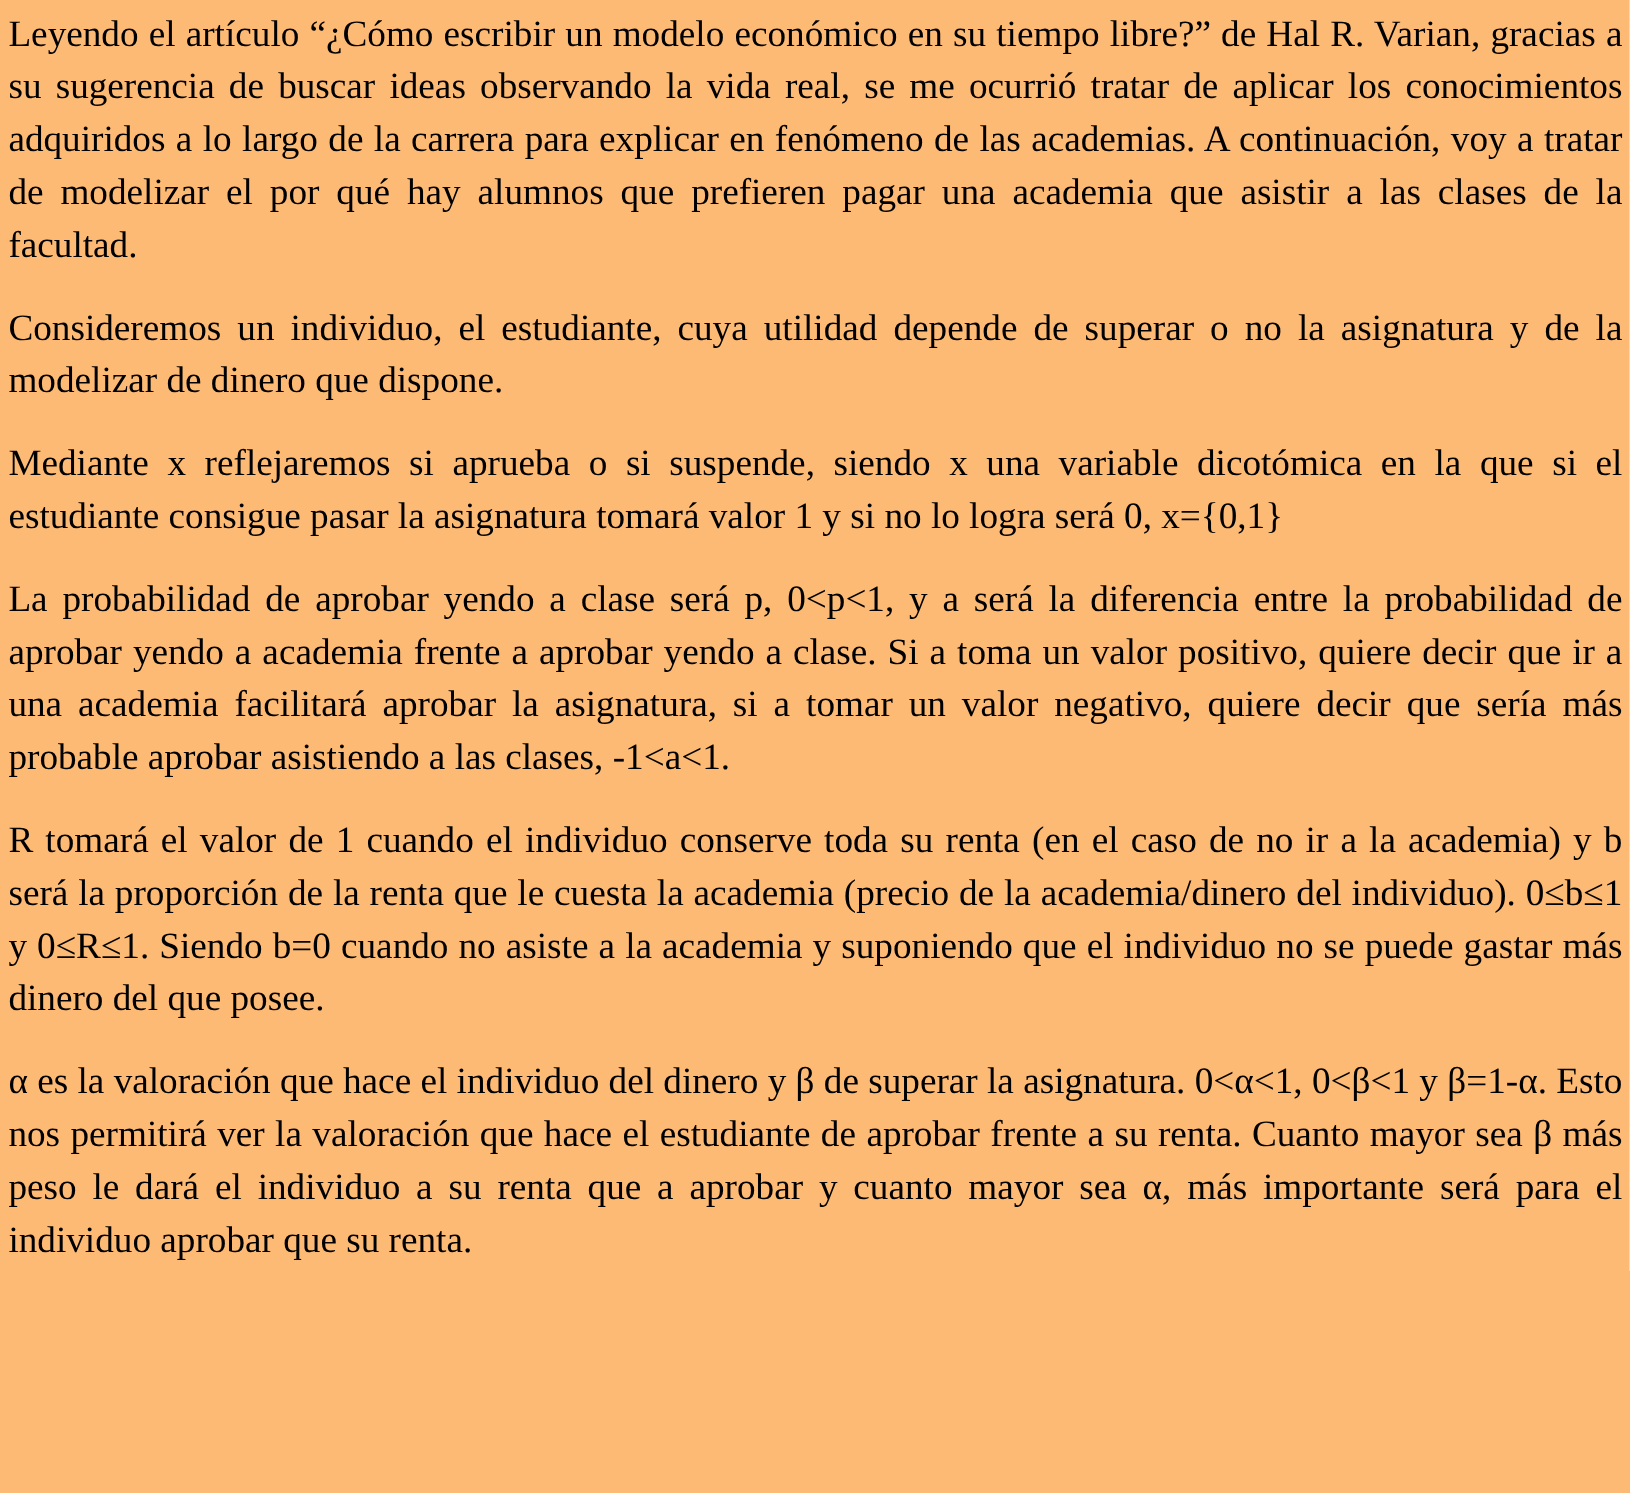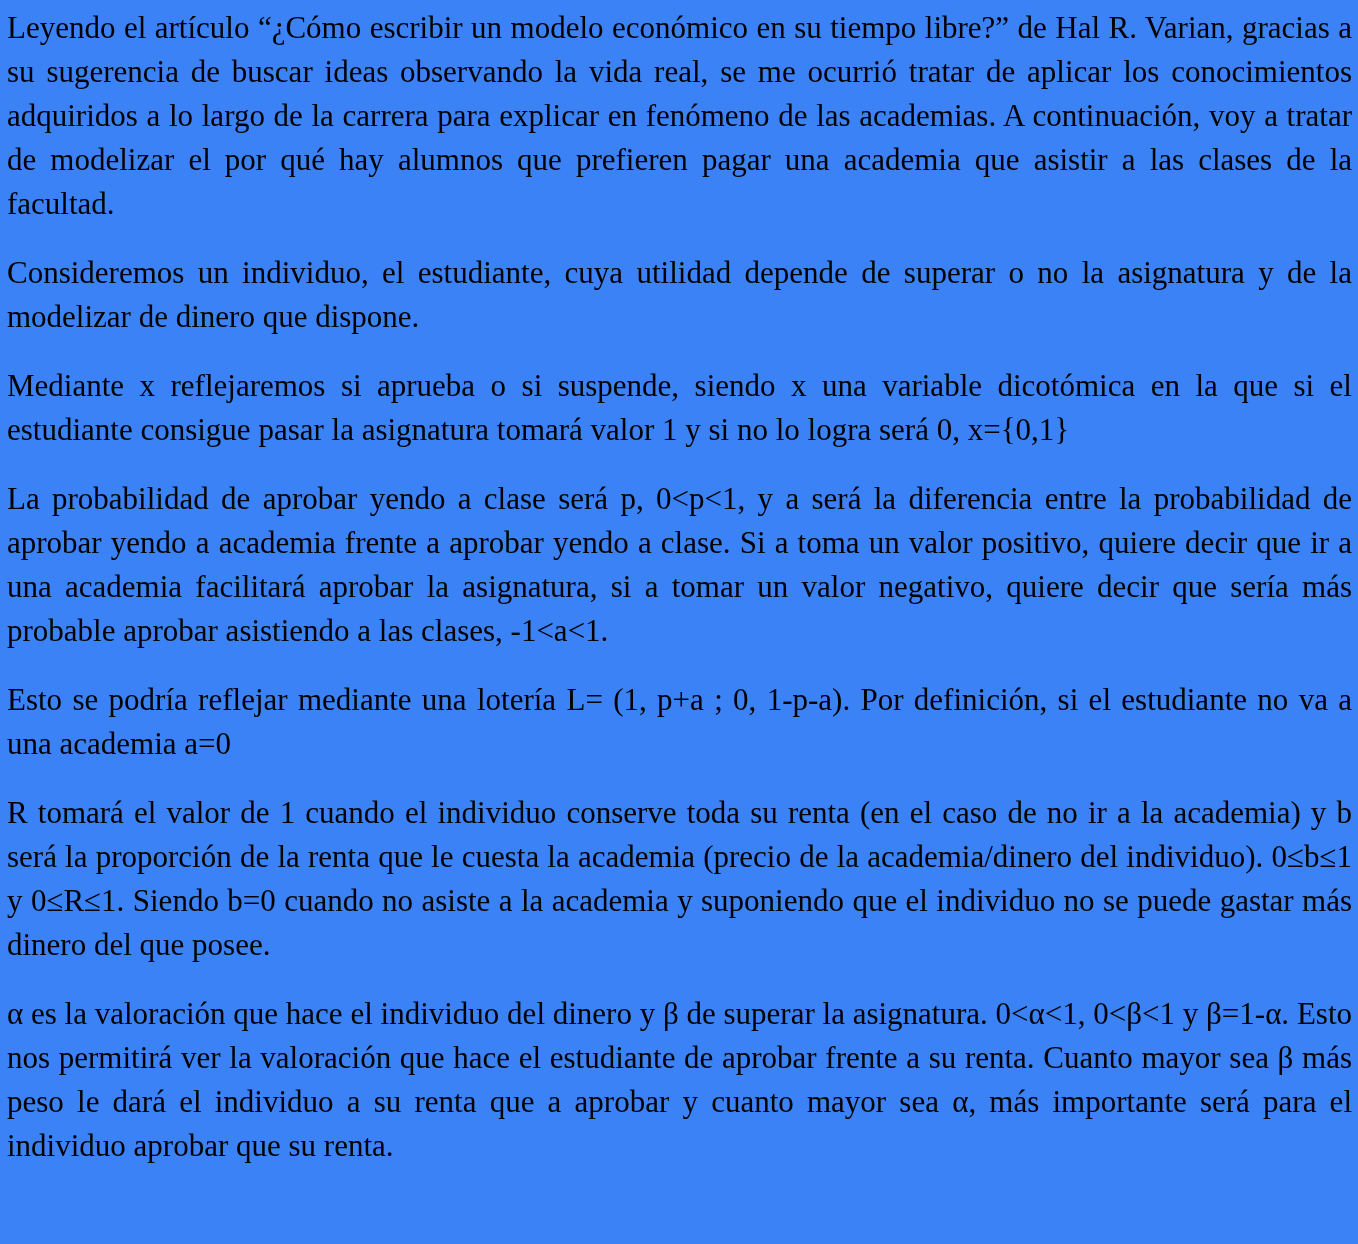--- a/index.html
+++ b/index.html
@@ -11,21 +11,21 @@
     width: 1358px;
     height: 1244px;
     overflow: hidden;
     box-sizing: border-box;
   }
   .page {
     width: 1358px;
     height: 1244px;
     box-sizing: border-box;
     padding: 6px 6px 0 7px;
-    background: #3b82f6;
+    background: #fdba74;
     color: #000000;
     font-family: "Liberation Serif", "DejaVu Serif", serif;
     font-size: 31px;
     line-height: 44px;
   }
   .page p {
     margin: 0 0 0 0;
     text-align: justify;
     text-justify: inter-word;
   }
@@ -34,16 +34,15 @@
   }
 </style>
 </head>
 <body>
 
 <div class="page">
   <p>Leyendo el artículo “¿Cómo escribir un modelo económico en su tiempo libre?” de Hal R. Varian, gracias a su sugerencia de buscar ideas observando la vida real, se me ocurrió tratar de aplicar los conocimientos adquiridos a lo largo de la carrera para explicar en fenómeno de las academias. A continuación, voy a tratar de modelizar el por qué hay alumnos que prefieren pagar una academia que asistir a las clases de la facultad.</p>
   <p>Consideremos un individuo, el estudiante, cuya utilidad depende de superar o no la asignatura y de la modelizar de dinero que dispone.</p>
   <p>Mediante x reflejaremos si aprueba o si suspende, siendo x una variable dicotómica en la que si el estudiante consigue pasar la asignatura tomará valor 1 y si no lo logra será 0, x={0,1}</p>
   <p>La probabilidad de aprobar yendo a clase será p, 0&lt;p&lt;1, y a será la diferencia entre la probabilidad de aprobar yendo a academia frente a aprobar yendo a clase. Si a toma un valor positivo, quiere decir que ir a una academia facilitará aprobar la asignatura, si a tomar un valor negativo, quiere decir que sería más probable aprobar asistiendo a las clases, -1&lt;a&lt;1.</p>
-  <p>Esto se podría reflejar mediante una lotería L= (1, p+a ; 0, 1-p-a). Por definición, si el estudiante no va a una academia a=0</p>
   <p>R tomará el valor de 1 cuando el individuo conserve toda su renta (en el caso de no ir a la academia) y b será la proporción de la renta que le cuesta la academia (precio de la academia/dinero del individuo). 0≤b≤1 y 0≤R≤1. Siendo b=0 cuando no asiste a la academia y suponiendo que el individuo no se puede gastar más dinero del que posee.</p>
   <p>α es la valoración que hace el individuo del dinero y β de superar la asignatura. 0&lt;α&lt;1, 0&lt;β&lt;1 y β=1-α. Esto nos permitirá ver la valoración que hace el estudiante de aprobar frente a su renta. Cuanto mayor sea β más peso le dará el individuo a su renta que a aprobar y cuanto mayor sea α, más importante será para el individuo aprobar que su renta.</p>
 </div>
 
 </body></html>

